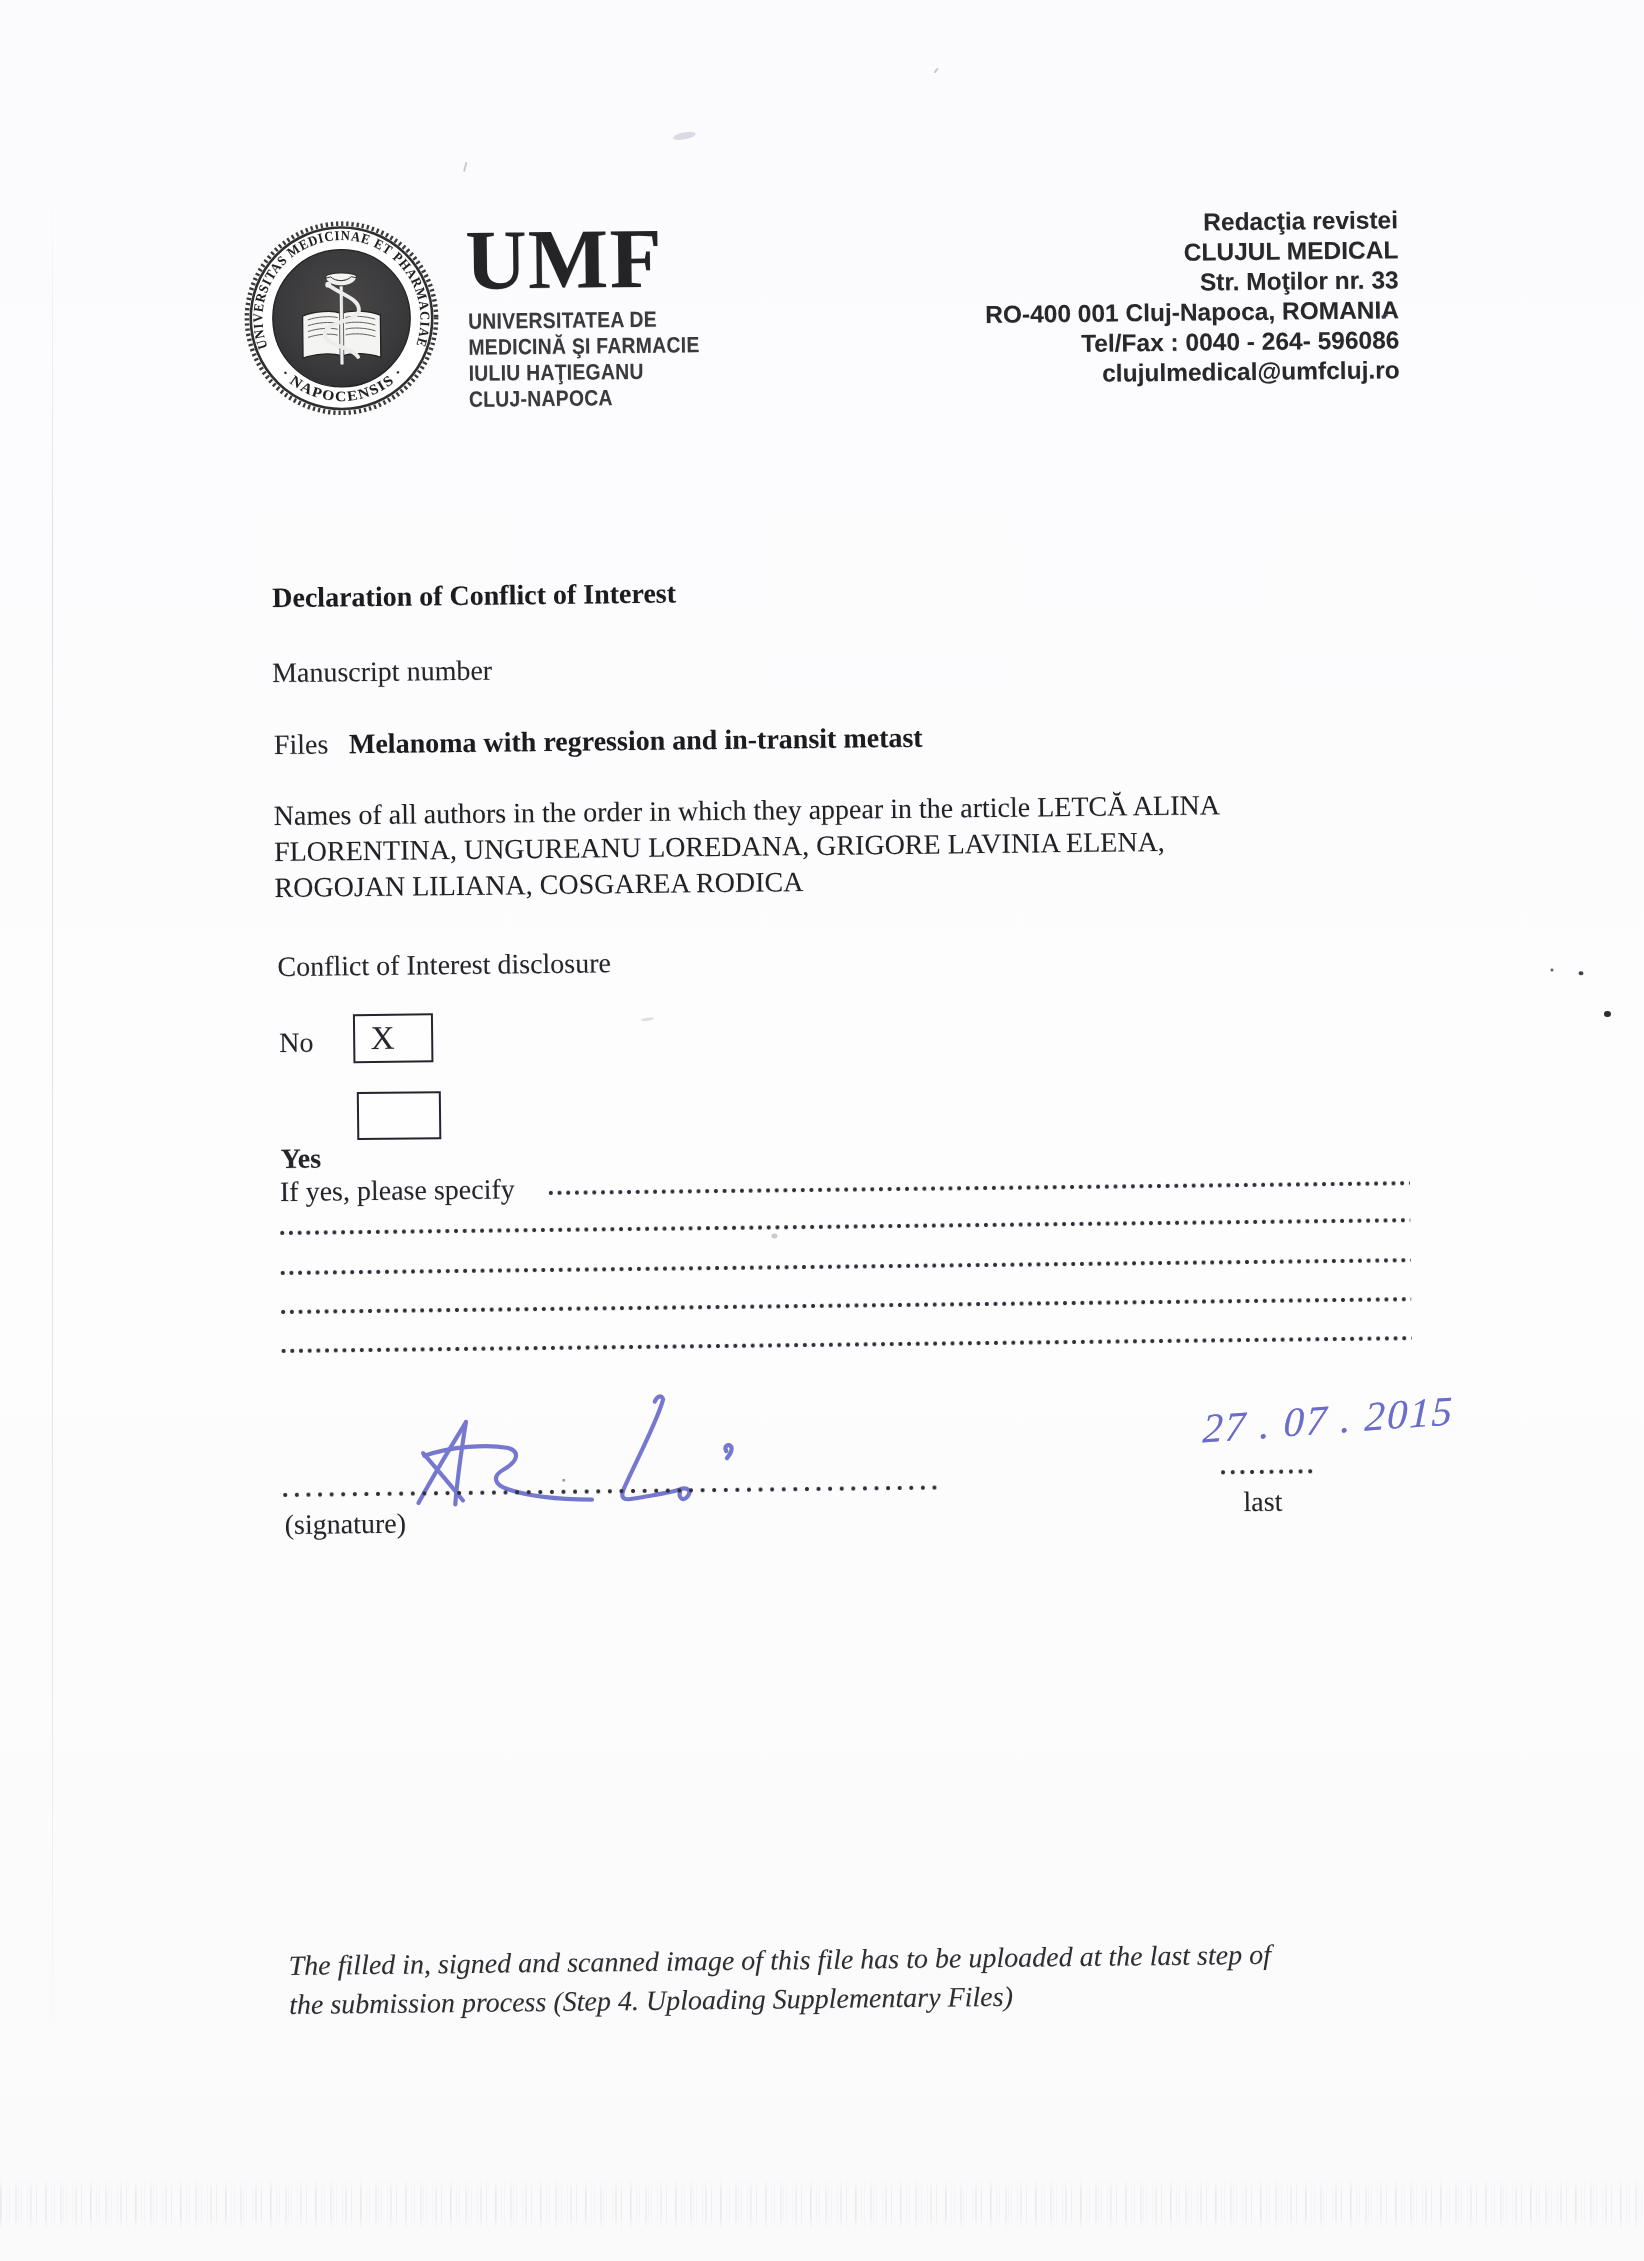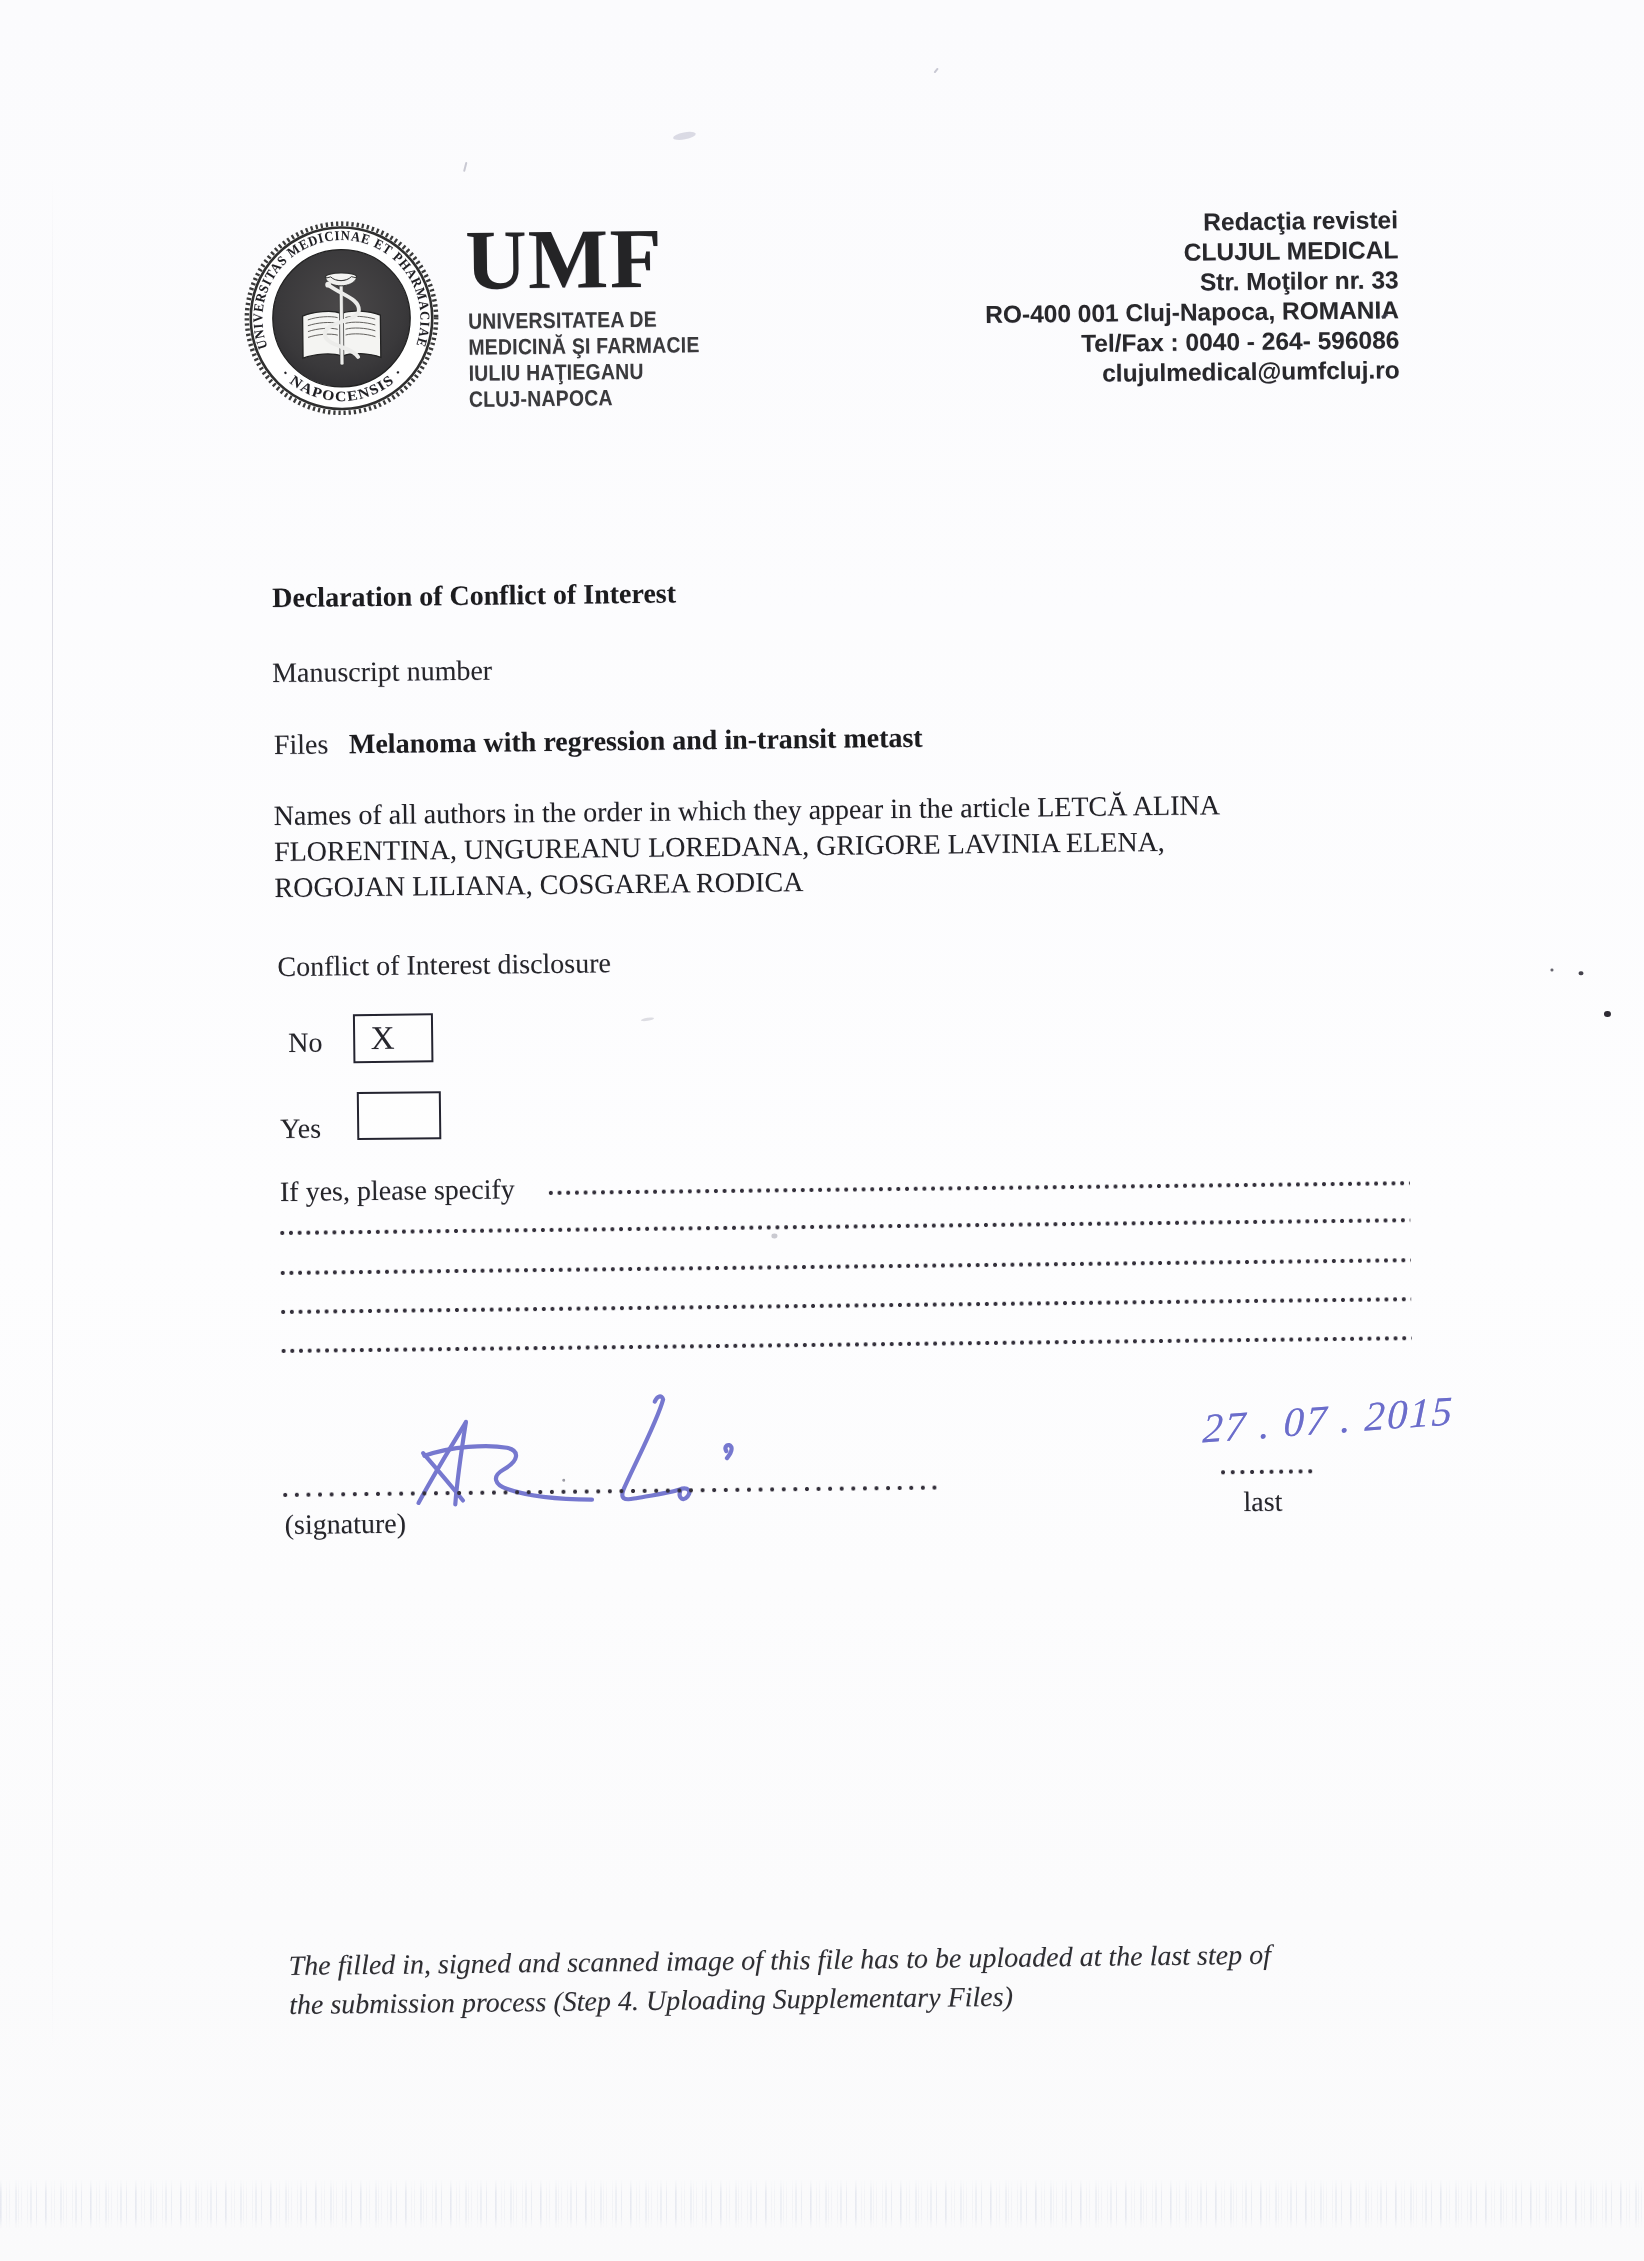--- a/index.html
+++ b/index.html
@@ -126,26 +126,26 @@
     </div>
 
     <div class="abs authors" style="left:279px;top:798px;">
       <div>Names of all authors in the order in which they appear in the article LETCĂ ALINA</div>
       <div>FLORENTINA, UNGUREANU LOREDANA, GRIGORE LAVINIA ELENA,</div>
       <div>ROGOJAN LILIANA, COSGAREA RODICA</div>
     </div>
 
     <div class="abs body-t nowrap" style="left:281px;top:951px;">Conflict of Interest disclosure</div>
 
-    <div class="abs body-t" style="left:282px;top:1027px;margin-left:9px;">No</div>
+    <div class="abs body-t" style="left:282px;top:1027px;">No</div>
     <div class="abs chk" style="left:356px;top:1015px;width:76px;height:45px;">
       <span class="mark serif">X</span>
     </div>
 
-    <div class="abs body-t" style="left:282px;top:1113px;">Yes</div>
+    <div class="abs body-t" style="left:282px;top:1143px;font-weight:bold;">Yes</div>
     <div class="abs chk" style="left:359px;top:1093px;width:80px;height:44px;">
       <span class="mark serif"></span>
     </div>
 
     <div class="abs body-t nowrap" style="left:281px;top:1176px;">If yes, please specify</div>
     <div class="abs dots" style="left:549px;top:1193px;width:862px;"></div>
     <div class="abs dots" style="left:280px;top:1230px;width:1131px;"></div>
     <div class="abs dots" style="left:280px;top:1270px;width:1131px;"></div>
     <div class="abs dots" style="left:280px;top:1309px;width:1131px;"></div>
     <div class="abs dots" style="left:280px;top:1348px;width:1131px;"></div>

